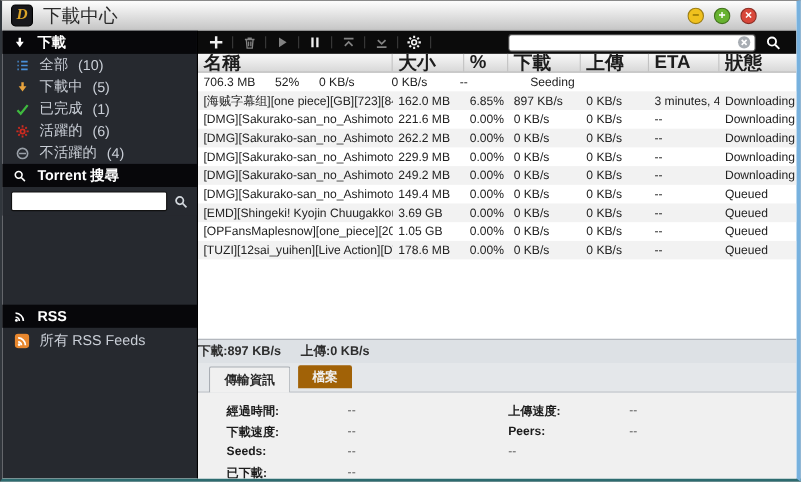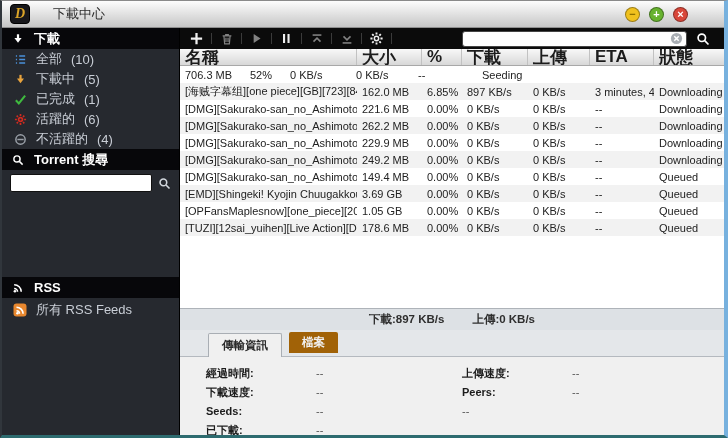--- a/index.html
+++ b/index.html
@@ -22,21 +22,21 @@
     background:linear-gradient(#fdfdfd,#c6c6c6);
     border-bottom:1px solid #8e8e8e; padding:0 8px;
   }
   .logo{
     width:20px; height:20px; border-radius:4px; background:#17171b;
     color:#dba428; font-family:"Liberation Serif","DejaVu Serif",serif;
     font-style:italic; font-weight:bold; font-size:14px;
     display:flex; align-items:center; justify-content:center;
     border:1px solid #000;
   }
-  .title{ margin-left:23px; font-size:13px; color:#2a2a2a; }
+  .title{ margin-left:9px; font-size:17px; color:#2a2a2a; }
   .wcontrols{ margin-left:auto; display:flex; gap:9px; align-items:center; padding-right:28px;}
   .wbtn{
     width:15px; height:15px; border-radius:50%;
     display:flex; align-items:center; justify-content:center;
     font-size:11px; font-weight:bold; line-height:1; color:#fff;
     border:1px solid rgba(0,0,0,.35);
   }
   .wbtn.min{ background:#f0c11e; color:#8a6d00; }
   .wbtn.zoom{ background:#67b22f; }
   .wbtn.close{ background:#d8473a; }
@@ -114,28 +114,28 @@
   .trow:nth-child(even){ background:#f2f2f2; }
   .trow .c{
     display:flex; align-items:center; padding-left:5px;
     overflow:hidden; white-space:nowrap; text-overflow:ellipsis;
   }
   .tfill{ flex:1; background:#fff; }
 
   
   .statusbar{
     height:22px; flex:0 0 22px; background:#dde1e5; border-top:1px solid #aeb3b9;
-    display:flex; align-items:center; justify-content:center; gap:28px;
+    display:flex; align-items:center; justify-content:flex-start; gap:18px;
     font-size:11.5px; font-weight:bold; color:#2e2e2e;
   }
 
   
   .tabstrip{
     height:27px; flex:0 0 27px; background:#e4e7ea; border-bottom:1px solid #b4b9bf;
-    display:flex; align-items:flex-end; padding-left:28px; gap:7px;
+    display:flex; align-items:flex-end; padding-left:10px; gap:7px;
   }
   .tab{
     font-size:11.5px; font-weight:bold; cursor:default;
   }
   .tab.active{
     background:#f0f0f0; color:#2a2a2a; border:1px solid #a9aeb4; border-bottom:none;
     padding:4px 13px 4px; border-radius:2px 2px 0 0; margin-bottom:-1px;
   }
   .tab.dark{
     background:#a16207; color:#f0f0f0; padding:3px 13px; border-radius:2px 2px 0 0;

